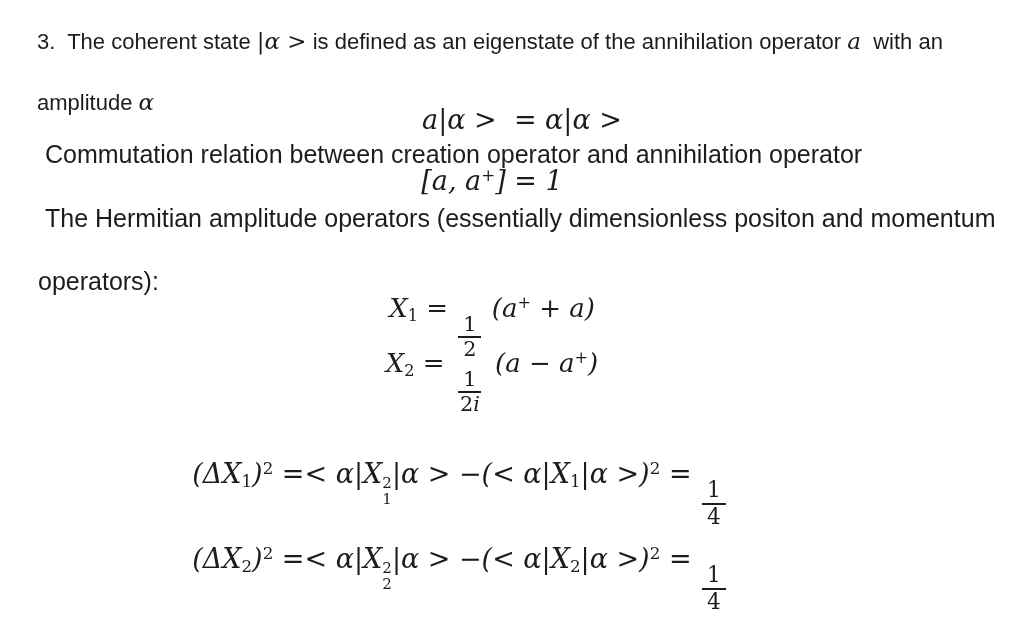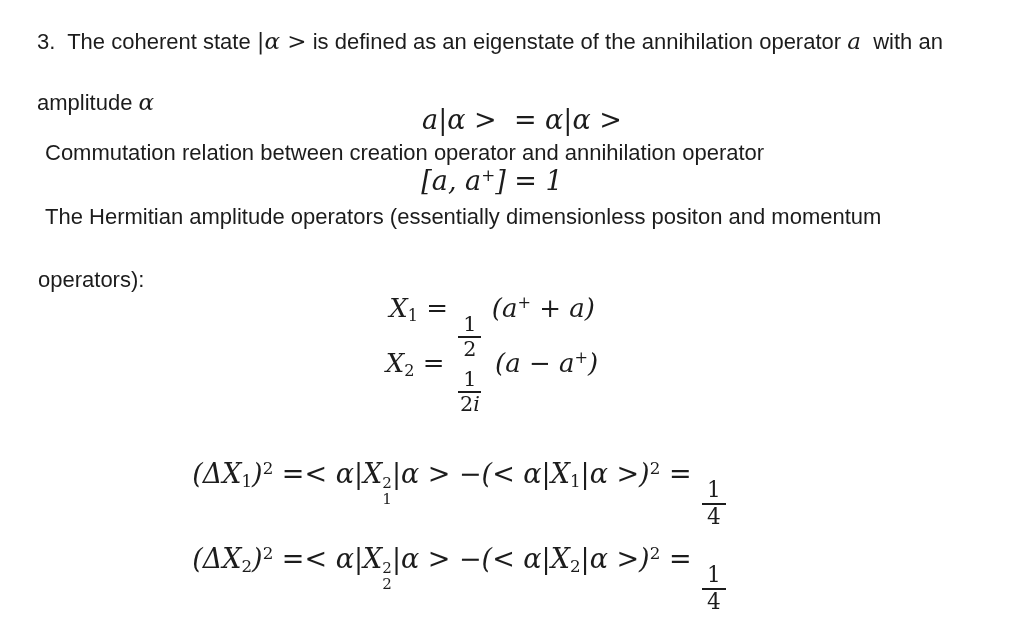--- a/index.html
+++ b/index.html
@@ -3,21 +3,21 @@
 <meta charset="utf-8">
 <style>
   :root { --bg:#ffffff; --ink:#1c1c1c; }
   * { margin:0; padding:0; box-sizing:border-box; }
   html,body { background:#ffffff; }
   .page {
     position:relative; width:1024px; height:623px;
     background:var(--bg); color:var(--ink); overflow:hidden;
     font-family:"Liberation Sans", sans-serif;
   }
-  .cap { position:absolute; font-size:22px; white-space:pre; }
+  .cap { position:absolute; font-size:25px; white-space:pre; }
   #p-intro { position:absolute; top:11px; left:29px; font-size:22px; line-height:60px;margin-left:8px; }
   #p-intro span { white-space:pre; }
   .im { font-family:"DejaVu Serif", serif; font-style:italic; font-size:23px; }
   .eq {
     position:absolute; left:0; width:100%; text-align:center;
     font-family:"DejaVu Serif", serif; font-style:italic;
   }
   .mtext { white-space:pre; }
   sub, sup { font-style:normal; font-size:0.62em; line-height:0; }
   sup { vertical-align:0.55em; }

